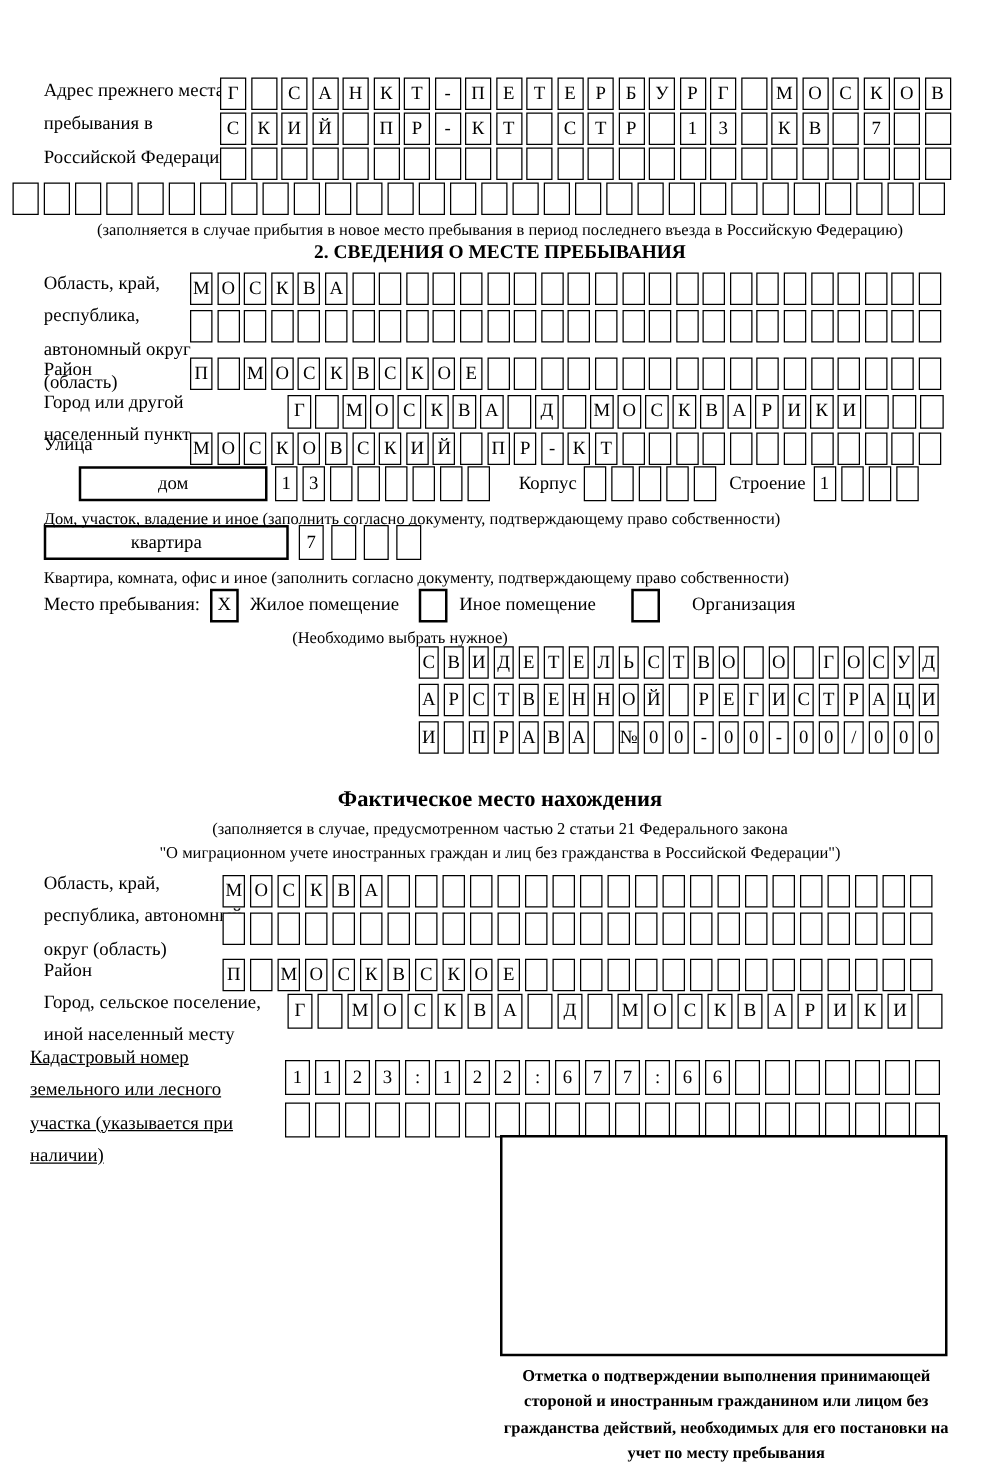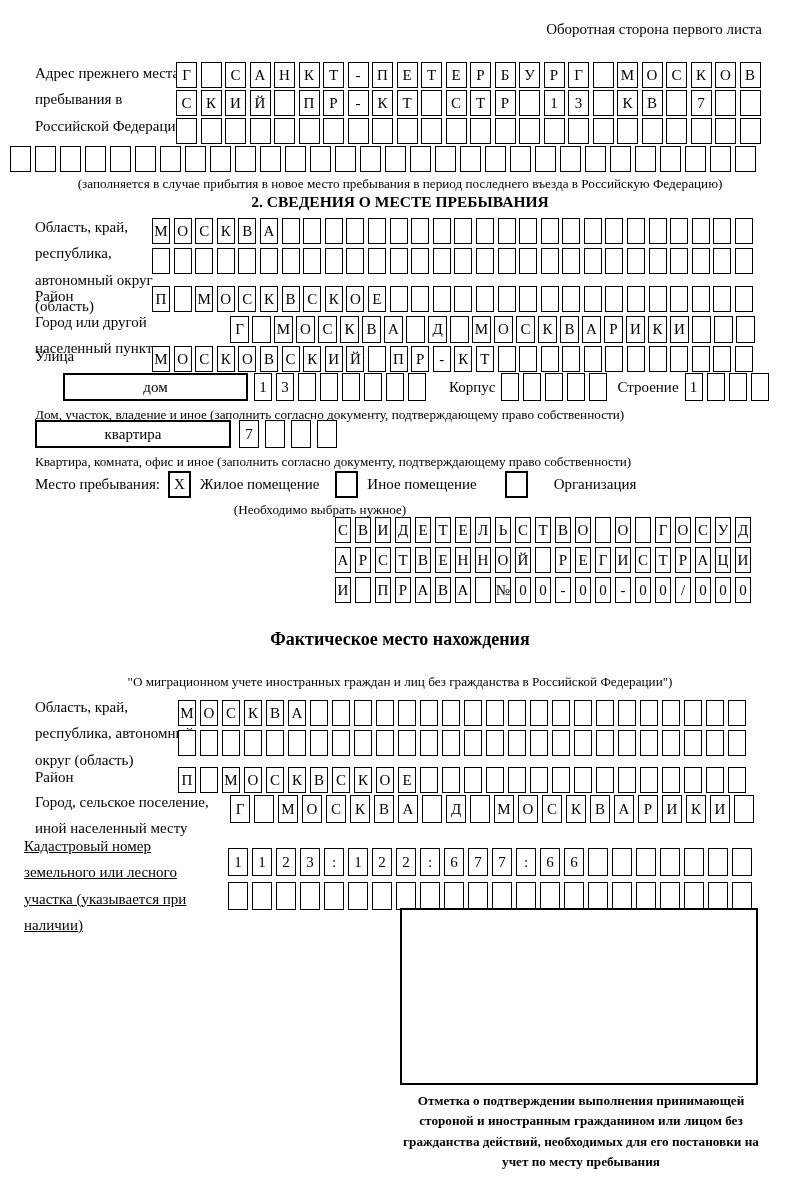--- a/index.html
+++ b/index.html
@@ -28,21 +28,20 @@
   .inline-label{font-size:15px;white-space:nowrap;}
   .checkbox{flex:none;box-sizing:border-box;width:23px;height:27px;border:2px solid #000;
             display:flex;align-items:center;justify-content:center;font-size:15px;}
   .stampbox{box-sizing:border-box;border:2px solid #000;background:#fff;}
 </style>
 </head>
 <body>
 
 <div class="page">
 
-  <div class="abs label" style="top:16px;left:0;right:38px;text-align:right;">Оборотная сторона первого листа</div>
 
   <div class="abs label" style="left:35px;top:60px;width:150px;">Адрес прежнего места пребывания в Российской Федерации</div>
   <div class="abs cellrow r24" style="left:176px;top:62px;">
       <div class="cell">Г</div>
       <div class="cell"></div>
       <div class="cell">С</div>
       <div class="cell">А</div>
       <div class="cell">Н</div>
       <div class="cell">К</div>
       <div class="cell">Т</div>
@@ -300,21 +299,21 @@
       <div class="cell"></div>
       <div class="cell"></div>
       <div class="cell"></div>
       <div class="cell"></div>
       <div class="cell"></div>
       <div class="cell"></div>
       <div class="cell"></div>
     </div>
 
   <div class="abs flexrow" style="left:63px;top:373px;gap:6px;">
-    <div class="labelbox" style="width:185px;">дом</div>
+    <div class="labelbox" style="width:151px;">дом</div>
     <div class="cellgroup rh">
         <div class="cell">1</div>
         <div class="cell">3</div>
         <div class="cell"></div>
         <div class="cell"></div>
         <div class="cell"></div>
         <div class="cell"></div>
         <div class="cell"></div>
         <div class="cell"></div>
       </div>
@@ -422,20 +421,21 @@
       <div class="cell">-</div>
       <div class="cell">0</div>
       <div class="cell">0</div>
       <div class="cell">/</div>
       <div class="cell">0</div>
       <div class="cell">0</div>
       <div class="cell">0</div>
     </div>
 
   <div class="abs title center" style="top:629px;font-size:18px;">Фактическое место нахождения</div>
+  <div class="abs note center" style="top:653px;">(заполняется в случае, предусмотренном частью 2 статьи 21 Федерального закона</div>
   <div class="abs note center" style="top:672px;">"О миграционном учете иностранных граждан и лиц без гражданства в Российской Федерации")</div>
 
   <div class="abs label" style="left:35px;top:694px;width:162px;">Область, край, республика, автономный округ (область)</div>
   <div class="abs cellrow r26" style="left:178px;top:700px;">
       <div class="cell">М</div>
       <div class="cell">О</div>
       <div class="cell">С</div>
       <div class="cell">К</div>
       <div class="cell">В</div>
       <div class="cell">А</div>

